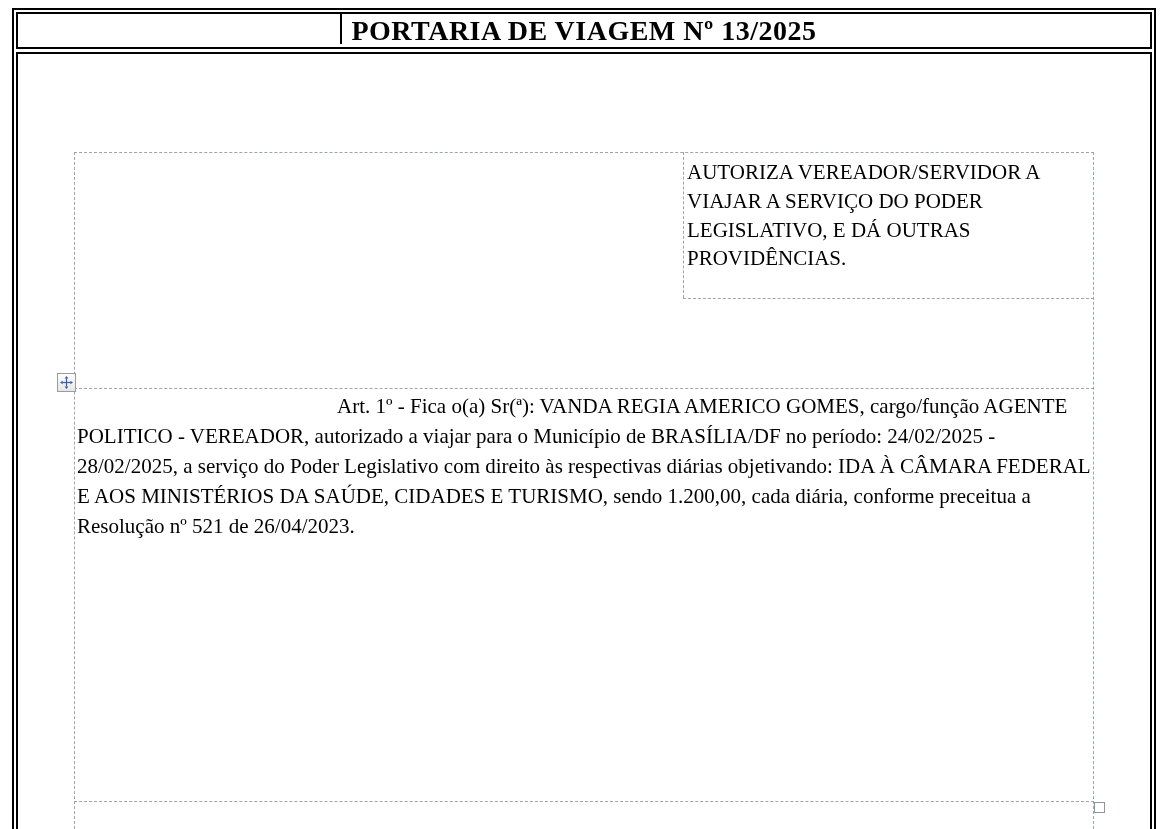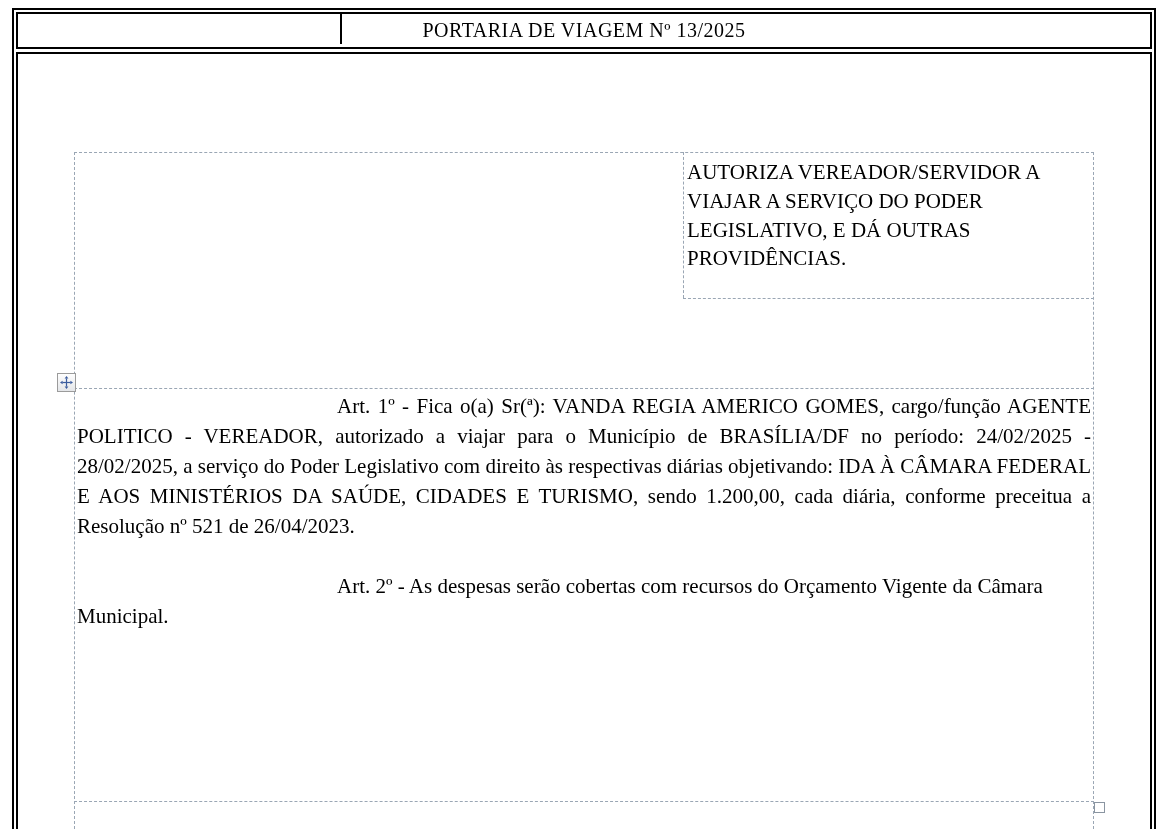--- a/index.html
+++ b/index.html
@@ -11,21 +11,21 @@
     position:absolute; left:12px; top:8px; width:1144px; height:870px;
     border:2px solid #000;
   }
   
   .title-row {
     position:absolute; left:16px; top:12px; width:1136px; height:37px;
     border:2px solid #000; background:#fff;
     display:flex; align-items:center; justify-content:center;
   }
   .title-row h1 {
-    font-size:20px; font-weight:normal; letter-spacing:0.5px; white-space:nowrap;
+    font-size:28px; font-weight:bold; letter-spacing:0.5px; white-space:nowrap;
   }
   .text-cursor {
     position:absolute; left:340px; top:14px; width:2px; height:30px; background:#000;
   }
   
   .body-box {
     position:absolute; left:16px; top:52px; width:1136px; height:820px;
     border:2px solid #000; border-bottom:none; background:#fff;
   }
 
@@ -77,21 +77,20 @@
 <div class="gl h" style="left:74px;  top:388px; width:1020px;"></div>
 <div class="gl h" style="left:74px;  top:801px; width:1020px;"></div>
 <div class="gl v" style="left:74px;  top:152px; height:677px;"></div>
 <div class="gl v" style="left:1093px;top:152px; height:677px;"></div>
 <div class="gl v" style="left:683px; top:152px; height:146px;"></div>
 
 <div class="ementa">AUTORIZA VEREADOR/SERVIDOR A VIAJAR A SERVIÇO DO PODER LEGISLATIVO, E DÁ OUTRAS PROVIDÊNCIAS.</div>
 
 <div class="doc-text">
   <p>Art. 1º - Fica o(a) Sr(ª): VANDA REGIA AMERICO GOMES, cargo/função AGENTE POLITICO - VEREADOR, autorizado a viajar para o Município de BRASÍLIA/DF no período: 24/02/2025 - 28/02/2025, a serviço do Poder Legislativo com direito às respectivas diárias objetivando: IDA À CÂMARA FEDERAL E AOS MINISTÉRIOS DA SAÚDE, CIDADES E TURISMO, sendo 1.200,00, cada diária, conforme preceitua a Resolução nº 521 de 26/04/2023.</p>
-  <p>Art. 2º - As despesas serão cobertas com recursos do Orçamento Vigente da Câmara Municipal.</p>
 </div>
 
 <div class="move-handle">
   <span style="display:flex;">
     <svg width="13" height="13" viewBox="0 0 16 16">
       <g stroke="#3b5c9e" stroke-width="1.5" fill="#3b5c9e">
         <line x1="8" y1="3" x2="8" y2="13"></line>
         <line x1="3" y1="8" x2="13" y2="8"></line>
         <path d="M8 0 L10.3 3.2 L5.7 3.2 Z" stroke="none"></path>
         <path d="M8 16 L10.3 12.8 L5.7 12.8 Z" stroke="none"></path>

